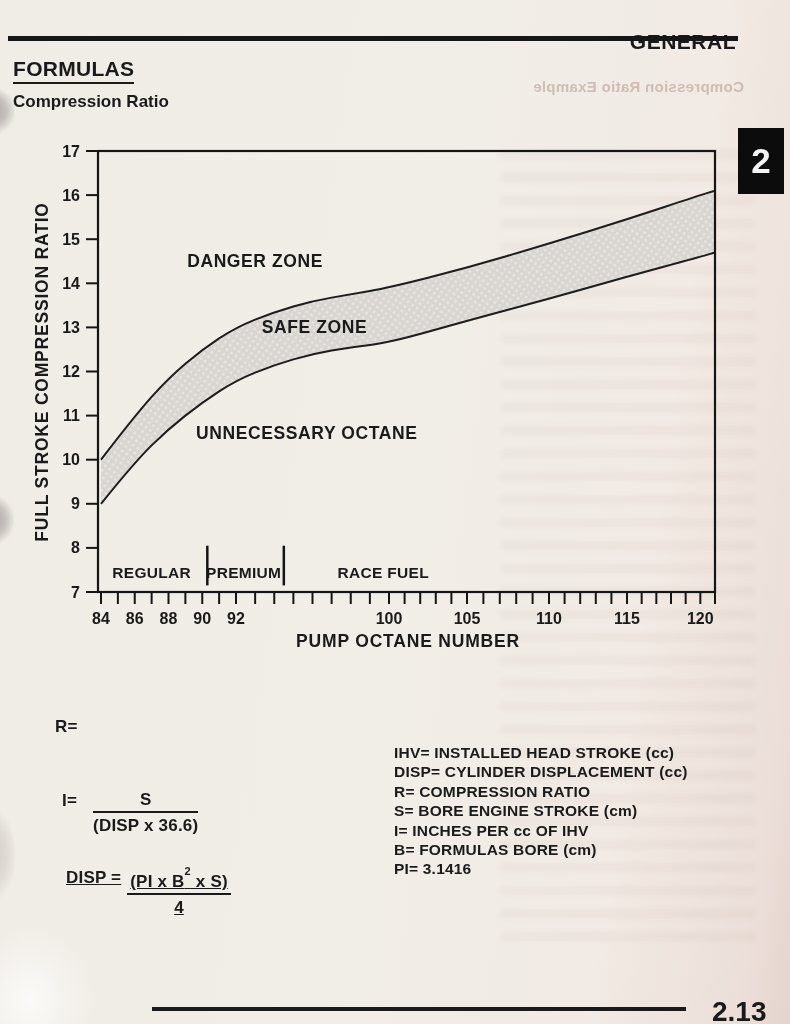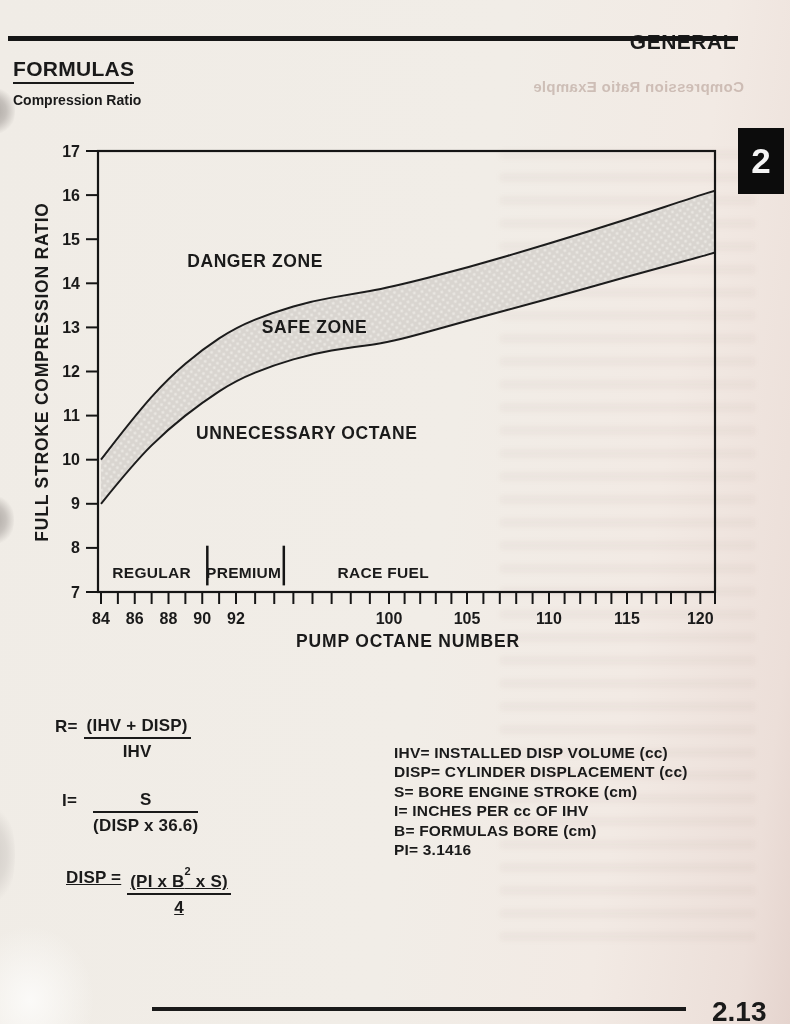--- a/index.html
+++ b/index.html
@@ -22,21 +22,21 @@
     background:radial-gradient(ellipse at left center,#aaa5a0 0%,#c8c3be 45%,rgba(240,236,230,0) 75%);}
   .blob3{left:-13px; top:810px; width:28px; height:90px; opacity:.55;
     background:radial-gradient(ellipse at left center,#b5b0ab 0%,#d0cbc6 50%,rgba(240,236,230,0) 78%);}
   .blob4{left:-35px; top:925px; width:130px; height:150px;
     background:radial-gradient(#fbfaf8 0%,rgba(251,250,248,0) 70%);}
   
   .header-title{top:6px; right:54px; font-size:21px; letter-spacing:.5px;margin-top:24px;}
   .header-rule{top:36px; left:8px; width:730px; height:5px; background:#161616;}
   .section-title{top:57px; left:13px; font-size:21px; letter-spacing:.3px;
     border-bottom:2.5px solid #1a1a1a; padding-bottom:1px;}
-  .subsection-title{top:92px; left:13px; font-size:14px;}
+  .subsection-title{top:92px; left:13px; font-size:17px;}
   
   .chapter-tab{left:738px; top:128px; width:46px; height:66px; background:#0c0c0c;
     display:flex; align-items:center; justify-content:center; color:#f4f4f4; font-size:35px;}
   
   #chart-svg{position:absolute; left:28px; top:140px; width:710px; height:515px;}
   #chart-svg text{font-family:"Liberation Sans",sans-serif; font-weight:bold; fill:#1a1a1a;}
   #chart-svg .frame{fill:none; stroke:#151515; stroke-width:2.2;}
   #chart-svg .tick{stroke:#151515; stroke-width:2;}
   #chart-svg .curve{fill:none; stroke:#1c1c1c; stroke-width:2;}
   #chart-svg .tick-label{font-size:16px;}
@@ -178,45 +178,42 @@
         <text x="227.125" y="127.25" text-anchor="middle" class="zone-label">DANGER ZONE</text>
         <text x="286.4124999999999" y="193.4" text-anchor="middle" class="zone-label">SAFE ZONE</text>
         <text x="278.76250000000005" y="299.24" text-anchor="middle" class="zone-label">UNNECESSARY OCTANE</text>
       </g>
     <text class="axis-label" x="380" y="507" text-anchor="middle">PUMP OCTANE NUMBER</text>
     <text class="axis-label" x="20" y="232" transform="rotate(-90 20 232)" text-anchor="middle">FULL STROKE COMPRESSION RATIO</text>
   </svg>
 
   <div class="abs formula" id="f-r">
     <span class="lhs">R=</span>
-    <span class="frac">
-      <span class="num">(IHV + DISP)</span>
-      <span class="den">IHV</span>
-    </span>
   </div>
 
   <div class="abs formula" id="f-i">
     <span class="lhs">I=</span>
     <span class="frac">
       <span class="num">S</span>
       <span class="den">(DISP x 36.6)</span>
     </span>
   </div>
 
   <div class="abs formula" id="f-disp">
     <span class="lhs">DISP =</span>
     <span class="frac">
       <span class="num"><span>(PI x B</span><sup>2</sup><span> x S)</span></span>
       <span class="den">4</span>
     </span>
   </div>
 
   <div class="abs definitions">
-    <div>IHV= INSTALLED DISP VOLUME (cc)</div>
+    <div>IHV= INSTALLED HEAD STROKE (cc)</div>
     <div>DISP= CYLINDER DISPLACEMENT (cc)</div>
+    <div>R= COMPRESSION RATIO</div>
     <div>S= BORE ENGINE STROKE (cm)</div>
     <div>I= INCHES PER cc OF IHV</div>
     <div>B= FORMULAS BORE (cm)</div>
     <div>PI= 3.1416</div>
   </div>
 
   <div class="abs footer-rule"></div>
   <div class="abs page-number">2.13</div>
 
 </div>

